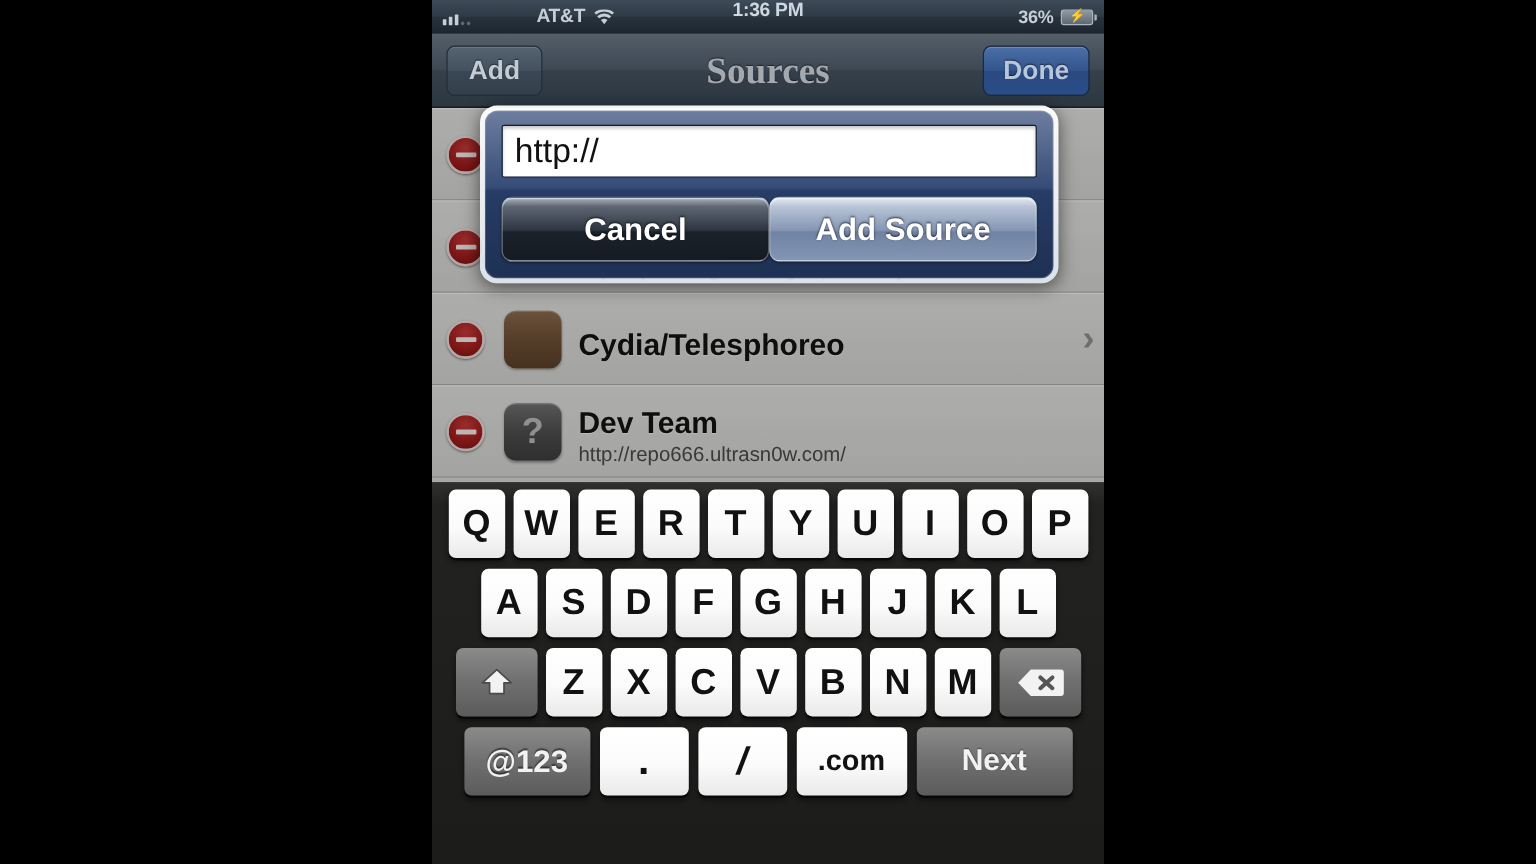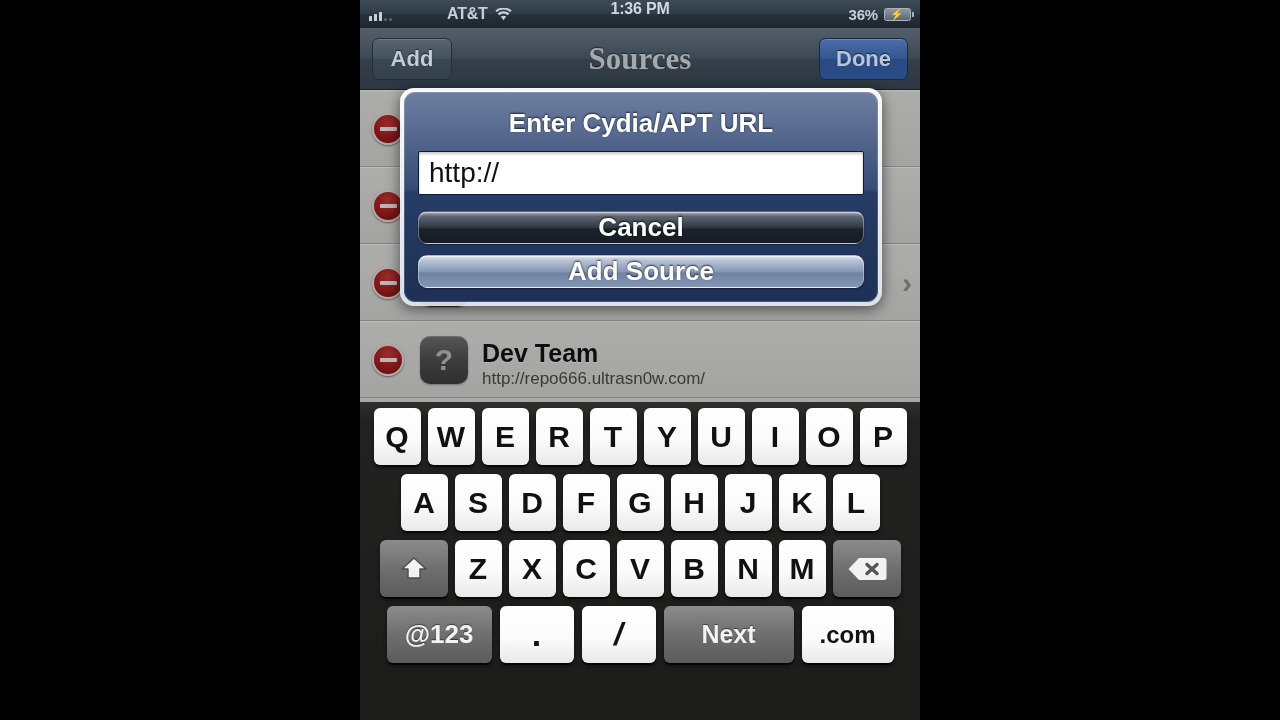--- a/index.html
+++ b/index.html
@@ -192,21 +192,21 @@
     background: #fff;
     border: 1px solid #0c1a33;
     border-radius: 2px;
     display: flex; align-items: center;
     padding: 0 10px;
     font-size: 28px;
     color: #111;
     box-shadow: inset 0 2px 3px rgba(0,0,0,.22);
     margin-bottom: 16px;
   }
-  .dialog-btns { display: flex; gap: 11px; flex-direction: column; }
+  .dialog-btns { display: flex; gap: 0; }
   .dbtn {
     flex: 1 1 0;
     height: 54px;
     border-radius: 9px;
     display: flex; align-items: center; justify-content: center;
     font-size: 26px; font-weight: bold;
     color: #ffffff;
     text-shadow: 0 -1px 2px rgba(0,0,0,.75);
     border: 1px solid rgba(255,255,255,.35);
     box-shadow: inset 0 1px 0 rgba(255,255,255,.45), 0 1px 2px rgba(0,0,0,.4);
@@ -343,21 +343,20 @@
         <div class="surl">http://repo666.ultrasn0w.com/</div>
       </div>
     </div>
 
   </div>
 
   <div class="dim"></div>
 
   <div class="dialog">
     <div class="dialog-inner">
-      <div class="dialog-title">Enter Cydia/APT URL</div>
       <div class="dialog-field" placeholder="http://">http://</div>
       <div class="dialog-btns">
         <div class="dbtn cancel">Cancel</div>
         <div class="dbtn confirm">Add Source</div>
       </div>
     </div>
   </div>
 
   <div class="keyboard">
 
@@ -404,19 +403,19 @@
           <path d="M12 2 H37 A2.5 2.5 0 0 1 39.5 4.5 V21.5 A2.5 2.5 0 0 1 37 24 H12 L1.5 13 Z" fill="#f2f2f2"></path>
           <path d="M20 8.5 L30 17.5 M30 8.5 L20 17.5" stroke="#555" stroke-width="3.4" stroke-linecap="round"></path>
         </svg>
       </div>
     </div>
 
     <div class="krow r4">
       <div class="key dark num">@123</div>
       <div class="key dot">.</div>
       <div class="key slash">/</div>
+      <div class="key dotcom">.com</div>
       <div class="key dark next">Next</div>
-      <div class="key dotcom">.com</div>
     </div>
 
   </div>
 
 </div>
 
 </body></html>

